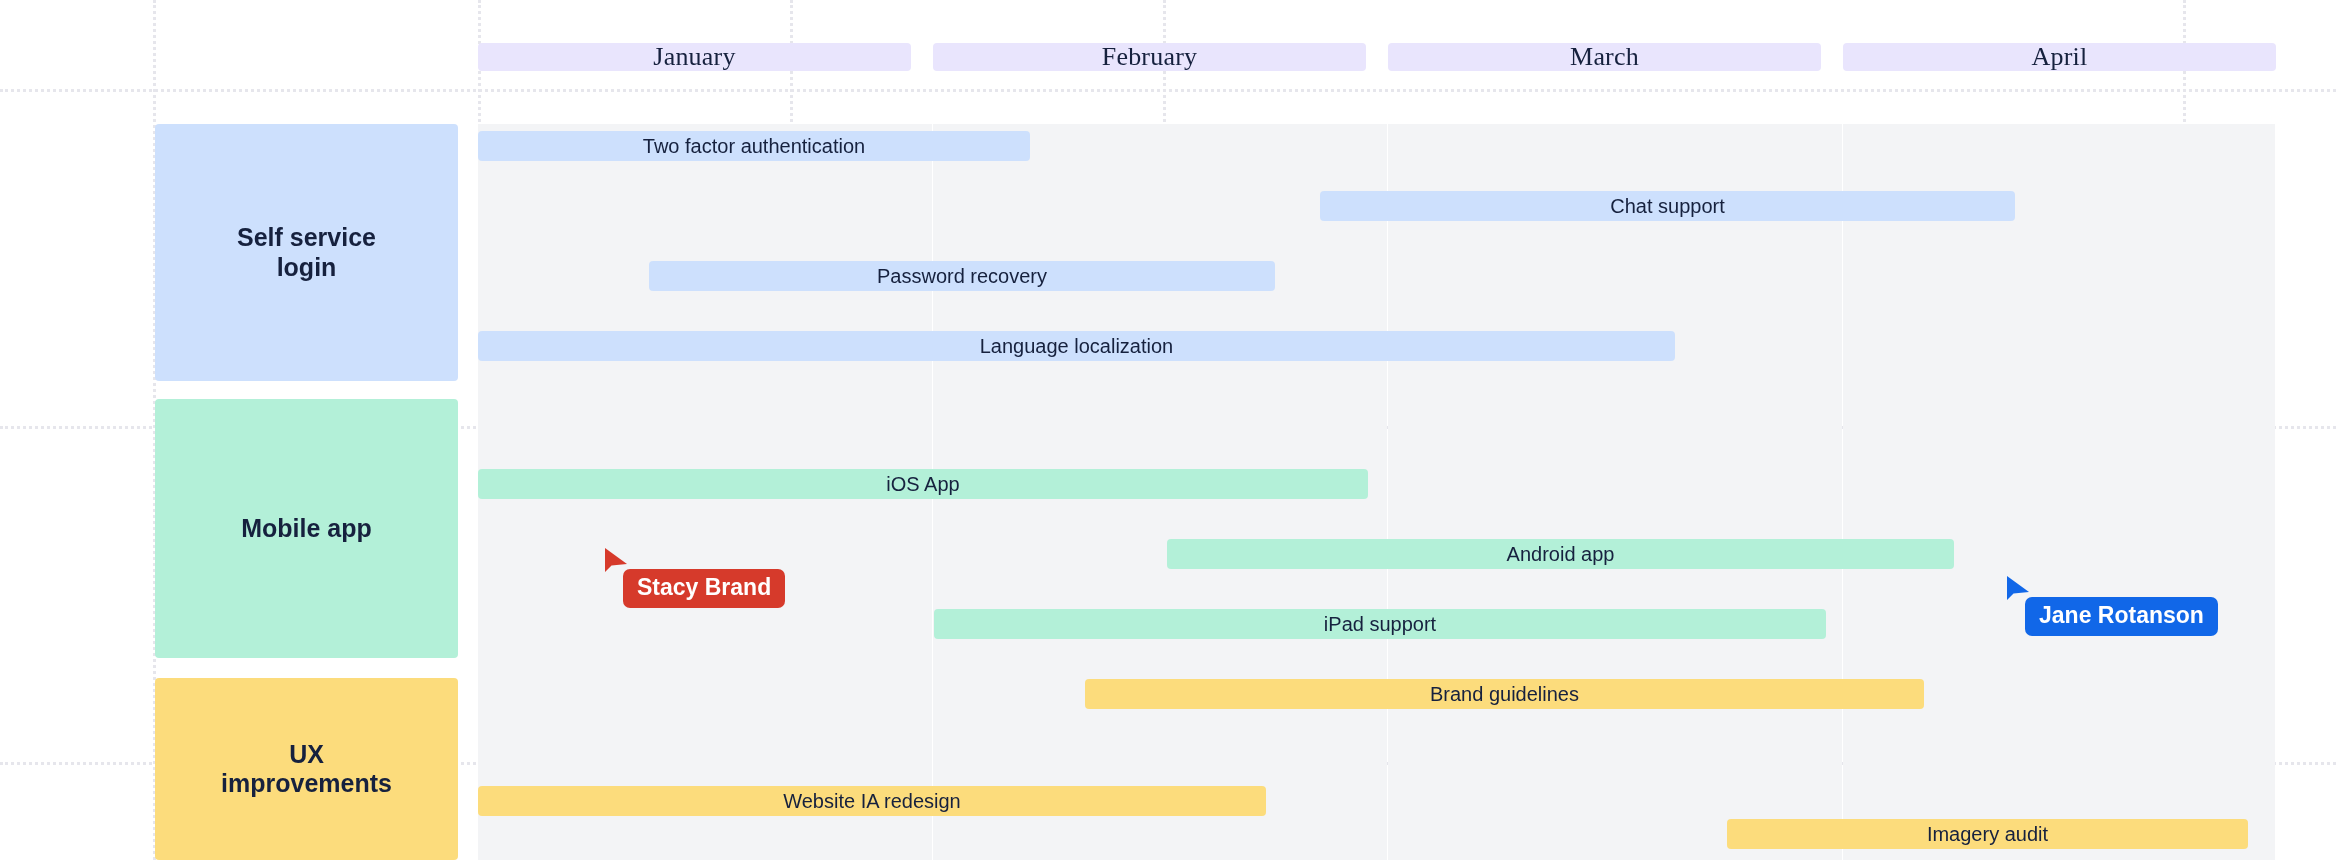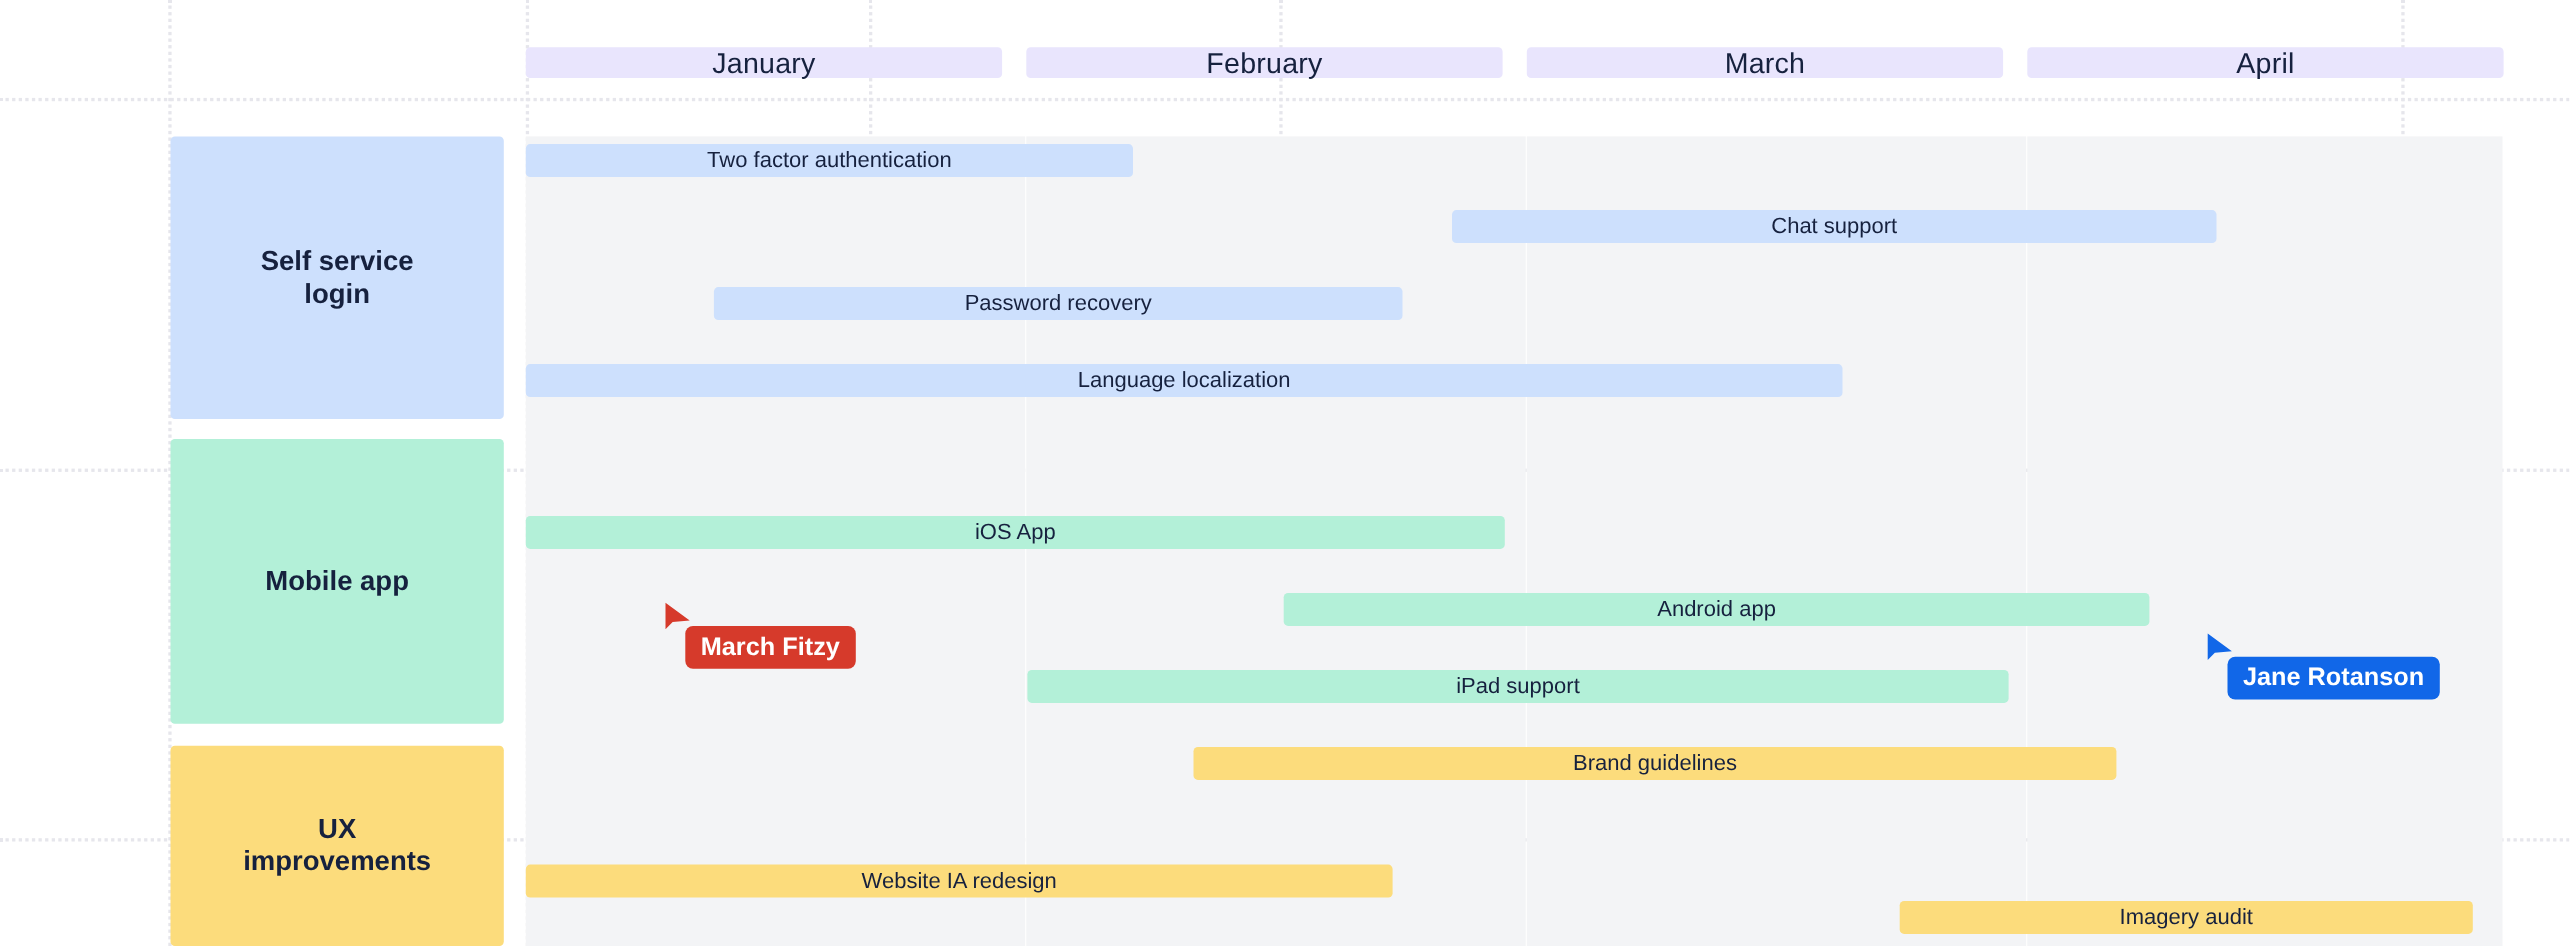--- a/index.html
+++ b/index.html
@@ -49,20 +49,21 @@
     height: 28px;
     background: #e9e5fd;
     border-radius: 4px;
     display: flex;
     align-items: center;
     justify-content: center;
     color: #16213e;
     font-size: 26px;
     font-weight: 400;
     letter-spacing: .2px;
+    font-family: Liberation Serif, serif;
   }
 
   
   .group-card {
     position: absolute;
     border-radius: 4px;
     display: flex;
     align-items: center;
     justify-content: center;
     text-align: center;
@@ -198,21 +199,21 @@
     <span>Website IA redesign</span>
   </div>
   <div class="bar yellow" style="left:1727px; top:819px; width:521px;">
     <span>Imagery audit</span>
   </div>
 
   <div class="cursor red" style="left:603px; top:547px;">
     <svg class="arrow" viewBox="0 0 26 30">
       <path d="M2 1 L2 25 L8.5 18.5 L24 17 Z" fill="#d63a2b"></path>
     </svg>
-    <div class="nametag">March Fitzy</div>
+    <div class="nametag">Stacy Brand</div>
   </div>
 
   <div class="cursor blue" style="left:2005px; top:575px;">
     <svg class="arrow" viewBox="0 0 26 30">
       <path d="M2 1 L2 25 L8.5 18.5 L24 17 Z" fill="#1167e8"></path>
     </svg>
     <div class="nametag">Jane Rotanson</div>
   </div>
 
 </div>

